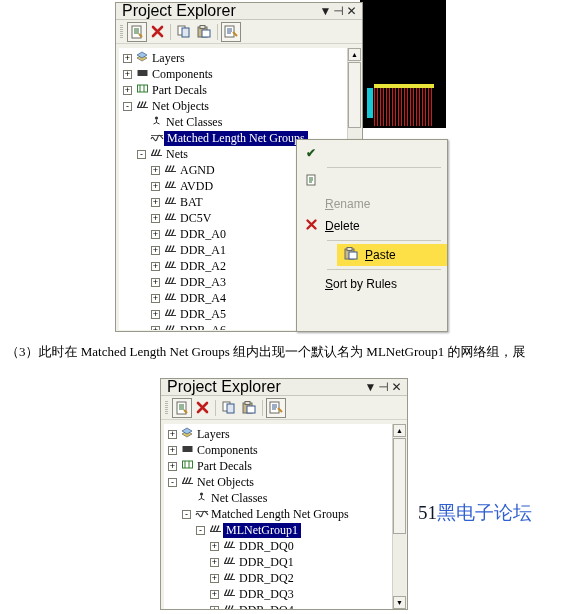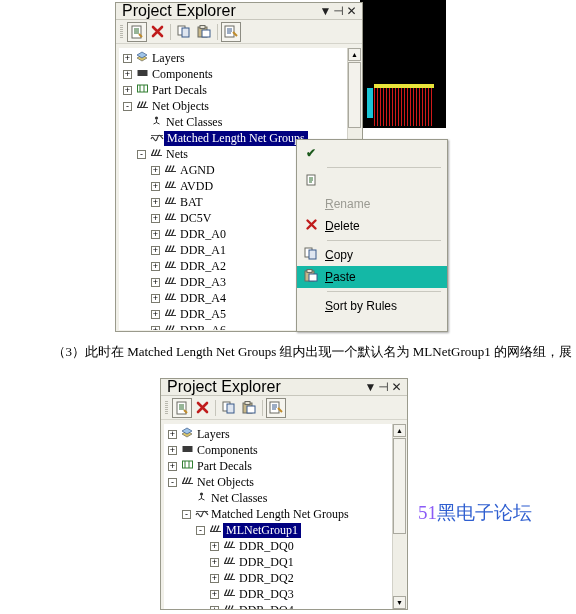--- a/index.html
+++ b/index.html
@@ -112,39 +112,38 @@
     box-sizing:border-box;
   }
   .ctx .mi{
     height:22px;display:flex;align-items:center;
     padding-left:0;font-size:12px;
     font-family:"Liberation Sans",sans-serif;
   }
   .ctx .mi .gut{width:28px;text-align:center;flex:0 0 auto;font-size:12px;}
   .ctx .mi .mlbl{flex:1;}
   .ctx .mi.disabled{color:#9b9b93;}
-  .ctx .mi.hl{background:#14b8a6;}
+  .ctx .mi.hl{background:#fde047;margin-left:40px;}
   .ctx .sep{height:1px;background:#c9c8bf;margin:3px 6px 3px 30px;}
   .u{text-decoration:underline;}
 
   
   .cn{
     font-family:"Liberation Serif", serif;
     font-size:13px;
     line-height:19px;
     color:#000;
-    text-align:right;
   }
   .watermark{
     font-family:"Liberation Serif", serif;
     font-size:19px;
     color:#2f5fd0;
     white-space:nowrap;
   }
-  .wm-num{color:#8b5cf6;}
+  .wm-num{color:#0f172a;}
 </style>
 </head>
 <body>
 
 <div class="abs" style="left:360px;top:0;width:86px;height:128px;background:#000;"></div>
 <div class="abs" style="left:374px;top:88px;width:60px;height:38px;
             background:repeating-linear-gradient(to right,#d11a1a 0 1px,#000 1px 3px);"></div>
 <div class="abs" style="left:367px;top:88px;width:6px;height:30px;background:#19c6d6;"></div>
 <div class="abs" style="left:374px;top:84px;width:60px;height:4px;background:#e8e43a;"></div>
 
@@ -366,27 +365,20 @@
         <span class="gut"></span>
         <span class="mlbl"><span class="u">R</span>ename</span>
       </div>
       <div class="mi">
         <span class="gut"><svg width="13" height="13" viewBox="0 0 13 13">
             <path d="M2.5 2.5l8 8M10.5 2.5l-8 8" stroke="#c01c1c" stroke-width="2.4" stroke-linecap="round"></path>
           </svg></span>
         <span class="mlbl"><span class="u">D</span>elete</span>
       </div>
       <div class="sep"></div>
-      <div class="mi">
-        <span class="gut"><svg width="14" height="13" viewBox="0 0 14 13">
-            <rect x="1" y="1" width="7" height="9" fill="#fff" stroke="#6b6b63"></rect>
-            <rect x="5" y="3" width="7" height="9" fill="#dfe6f0" stroke="#3a5a8a"></rect>
-          </svg></span>
-        <span class="mlbl"><span class="u">C</span>opy</span>
-      </div>
       <div class="mi hl">
         <span class="gut"><svg width="14" height="13" viewBox="0 0 14 13">
             <rect x="1" y="2" width="9" height="10" fill="#c8b88a" stroke="#6b6b63"></rect>
             <rect x="3" y="0.5" width="5" height="3" fill="#e8e4d6" stroke="#6b6b63"></rect>
             <rect x="5" y="5" width="8" height="7" fill="#fff" stroke="#3a5a8a"></rect>
           </svg></span>
         <span class="mlbl"><span class="u">P</span>aste</span>
       </div>
       <div class="sep"></div>
       <div class="mi">

